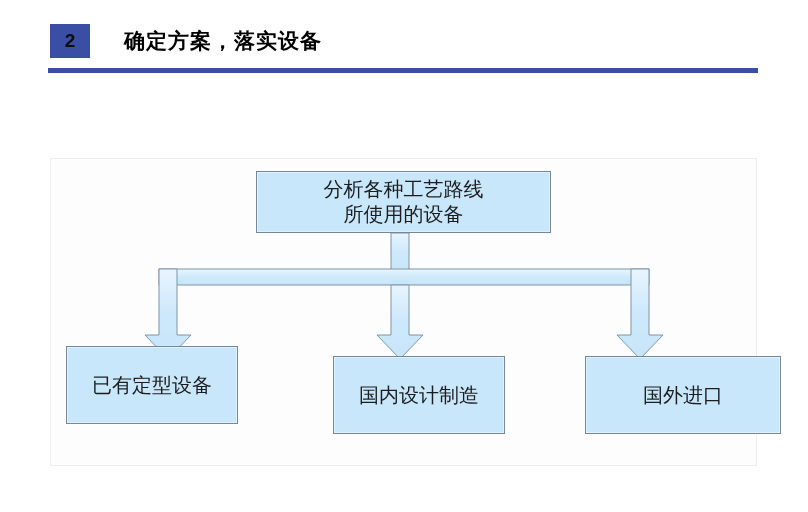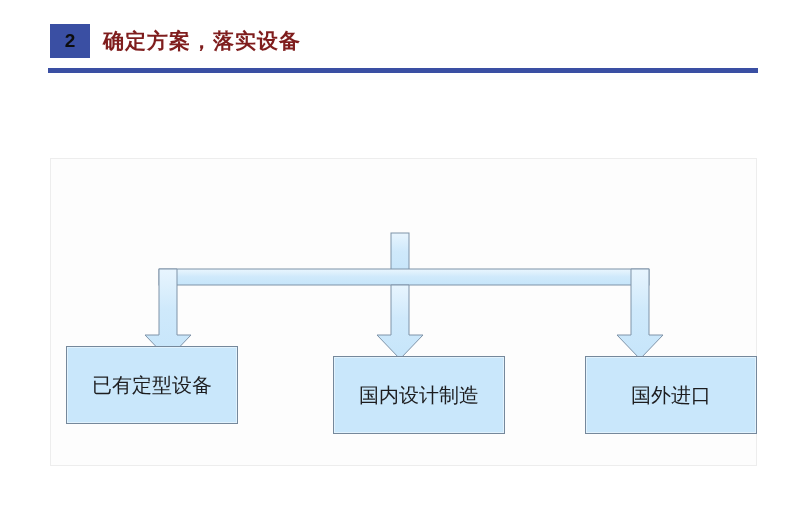--- a/index.html
+++ b/index.html
@@ -34,28 +34,28 @@
     color: #0d0d0d;
     font-size: 19px;
     font-weight: bold;
     display: flex;
     align-items: center;
     justify-content: center;
     letter-spacing: 0;
   }
   #header-title {
     position: absolute;
-    left: 103px;
+    left: 124px;
     top: 25px;
     height: 32px;
     display: flex;
     align-items: center;
     font-size: 21px;
     font-weight: bold;
-    color: #7f1d1d;
+    color: #000000;
     letter-spacing: 1px;
     white-space: nowrap;
   }
   #header-rule {
     position: absolute;
     left: 48px;
     top: 68px;
     width: 710px;
     height: 5px;
     background: #3a4fa3;
@@ -118,21 +118,21 @@
     left: 282px;
     top: 197px;
     width: 172px;
     height: 78px;
     font-size: 20px;
     justify-content: center;
   }
   #node-import {
     left: 534px;
     top: 197px;
-    width: 172px;
+    width: 196px;
     height: 78px;
     font-size: 20px;
   }
 </style>
 </head>
 <body>
 
 <div id="header">
 
   <div id="section-badge">2</div>
@@ -162,20 +162,26 @@
 
     <rect x="108" y="110" width="490" height="16" fill="url(#gradConnH)" stroke="#7e93a8" stroke-width="1"></rect>
 
     <path d="M 108 110 L 126 110 L 126 176 L 140 176 L 117 200 L 94 176 L 108 176 Z" fill="url(#gradConn)" stroke="#7e93a8" stroke-width="1" stroke-linejoin="miter"></path>
 
     <path d="M 340 126 L 358 126 L 358 176 L 372 176 L 349 200 L 326 176 L 340 176 Z" fill="url(#gradConn)" stroke="#7e93a8" stroke-width="1" stroke-linejoin="miter"></path>
 
     <path d="M 580 110 L 598 110 L 598 176 L 612 176 L 589 200 L 566 176 L 580 176 Z" fill="url(#gradConn)" stroke="#7e93a8" stroke-width="1" stroke-linejoin="miter"></path>
   </svg>
 
+  <div class="node-box" id="node-top">
+    <div>
+      <span class="node-line">分析各种工艺路线</span>
+      <span class="node-line">所使用的设备</span>
+    </div>
+  </div>
 
   <div class="node-box" id="node-existing">
     <span>已有定型设备</span>
   </div>
 
   <div class="node-box" id="node-domestic">
     <span>国内设计制造</span>
   </div>
 
   <div class="node-box" id="node-import">

